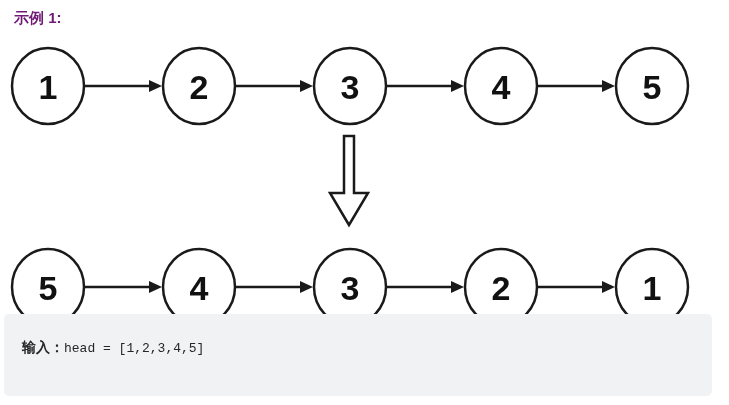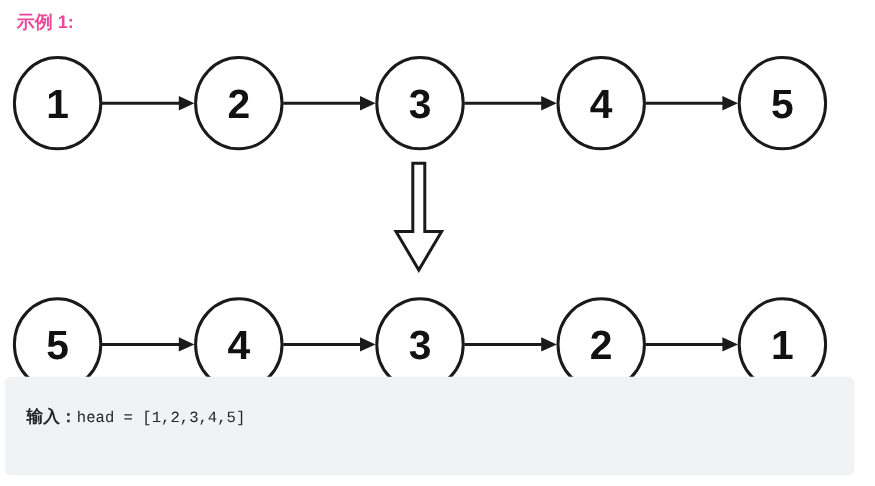--- a/index.html
+++ b/index.html
@@ -10,21 +10,21 @@
     background: #ffffff;
     font-family: "Liberation Sans", sans-serif;
     overflow: hidden;
   }
   .example-title {
     position: absolute;
     left: 14px;
     top: 9px;
     font-size: 15px;
     font-weight: bold;
-    color: #ec4899;
+    color: #701a75;
   }
   .diagram {
     position: absolute;
     left: 0;
     top: 40px;
   }
   .io-block {
     position: absolute;
     left: 4px;
     top: 314px;

